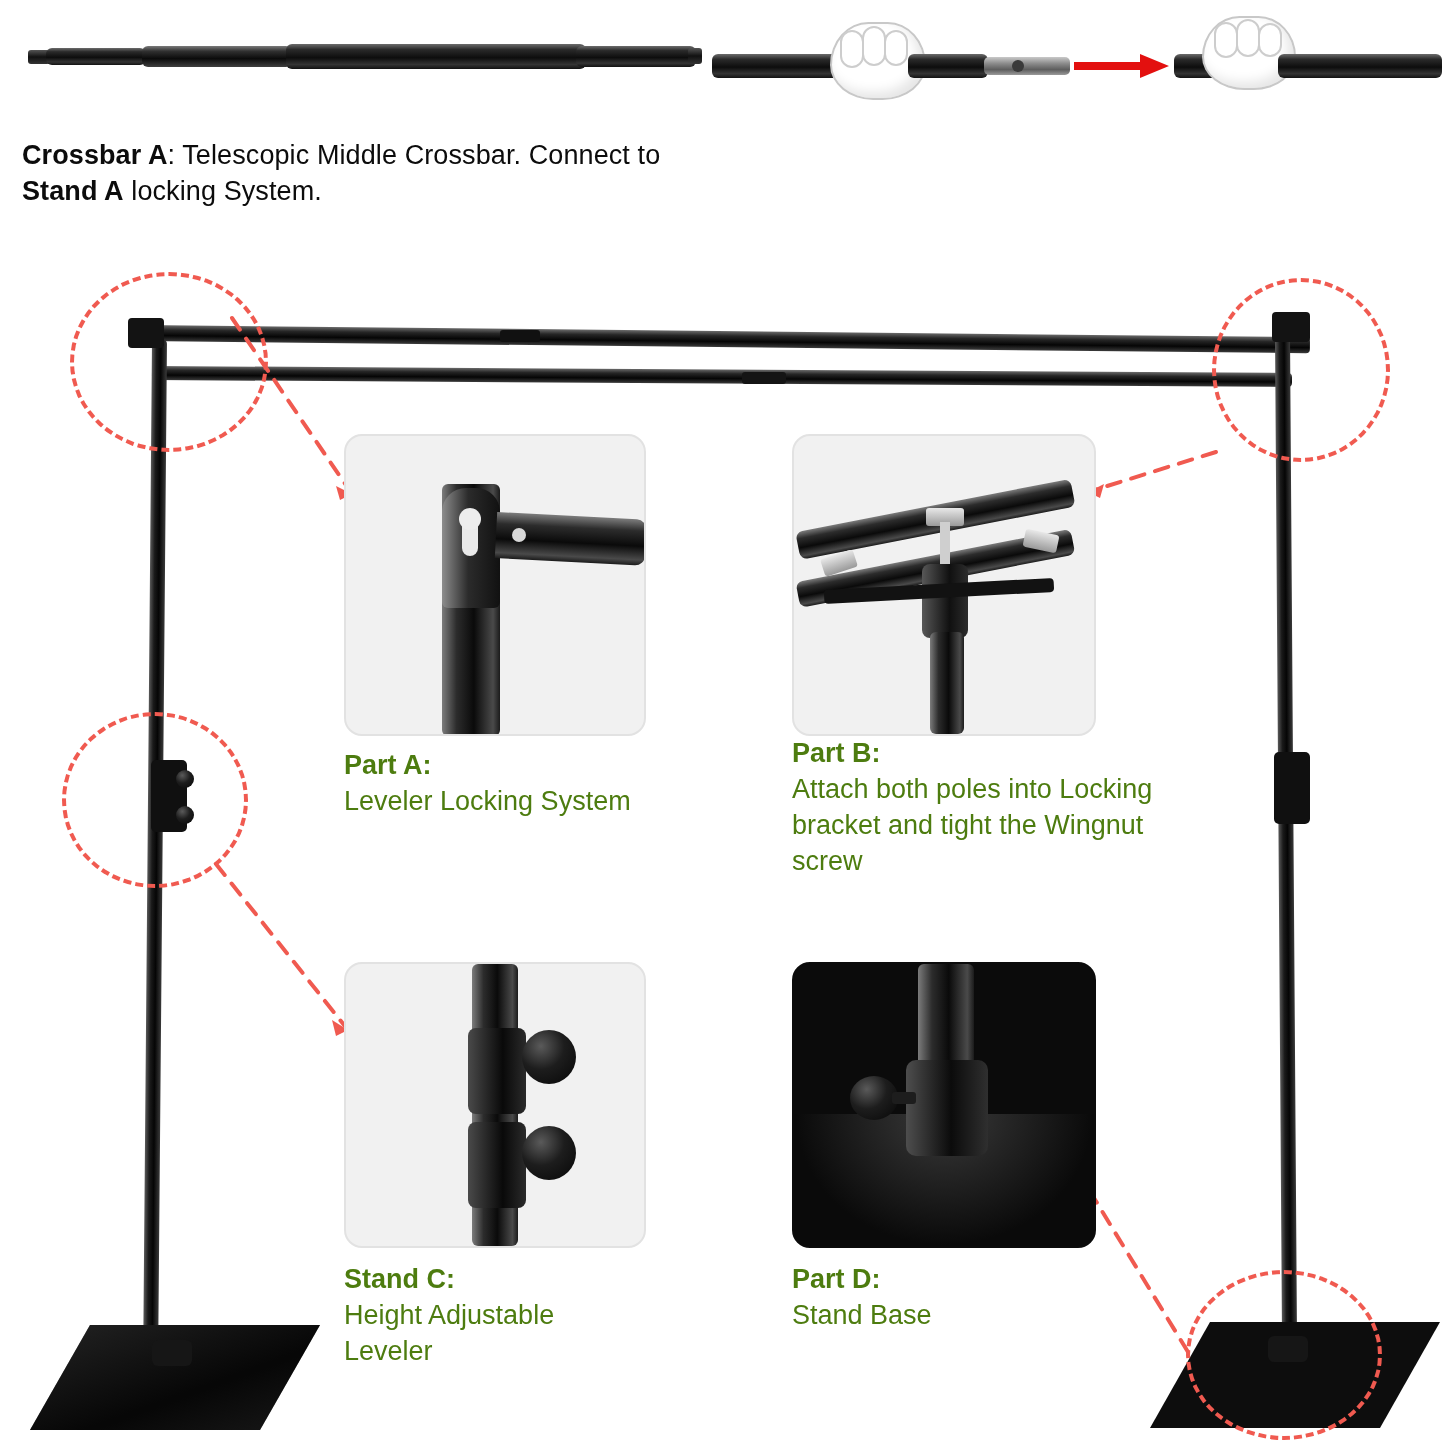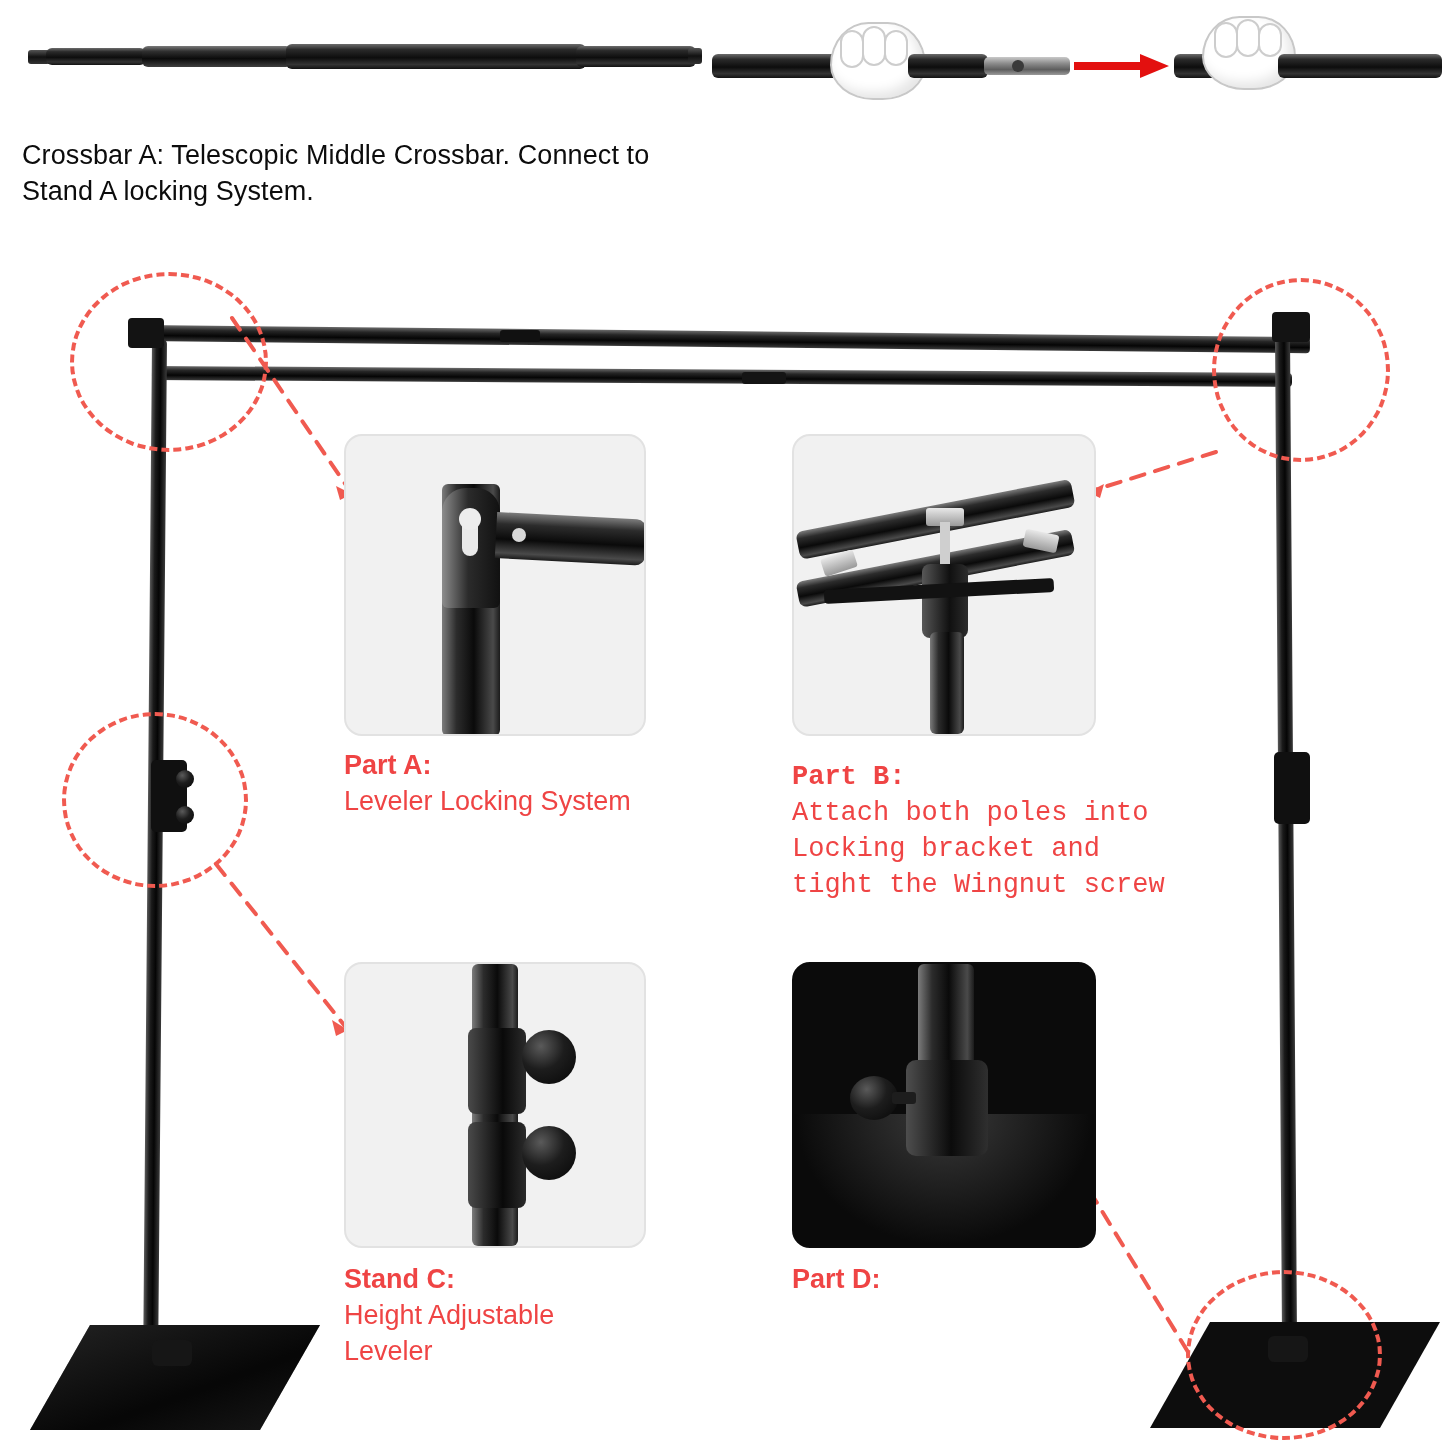--- a/index.html
+++ b/index.html
@@ -24,21 +24,21 @@
   .abs { position: absolute; }
 
   
   .caption {
     position: absolute;
     font-size: 27px;
     line-height: 1.32;
     color: #0c0c0c;
     letter-spacing: 0.1px;
   }
-  .caption b { font-weight: normal; text-align: right; }
+  .caption b { font-weight: bold; text-align: right; }
   #caption-a { left: 22px; top: 138px; width: 690px; }
   #caption-b { left: 712px; top: 138px; width: 730px; }
 
   
   .bar-dark {
     background: linear-gradient(to bottom, #6c6c6c 0%, #2a2a2a 22%, #0d0d0d 55%, #343434 82%, #121212 100%);
     border-radius: 6px;
   }
   .bar-mid {
     background: linear-gradient(to bottom, #c9c9c9 0%, #8d8d8d 35%, #5d5d5d 70%, #9a9a9a 100%);
@@ -89,21 +89,21 @@
     border: 2px solid #e2e2e2;
     border-radius: 18px;
     overflow: hidden;
   }
   .photo-card.dark { background: #0b0b0b; border-color: #0b0b0b; }
 
   .part-label {
     position: absolute;
     font-size: 27px;
     line-height: 1.33;
-    color: #ef4444;
+    color: #4d7c0f;
   }
   .part-label .title { font-weight: bold; }
 
   
   .tube-v {
     background: linear-gradient(to right, #7c7c7c 0%, #2c2c2c 25%, #0a0a0a 55%, #4a4a4a 88%, #1b1b1b 100%);
     border-radius: 6px;
   }
   .tube-h {
     background: linear-gradient(to bottom, #7c7c7c 0%, #2c2c2c 25%, #0a0a0a 58%, #4a4a4a 88%, #1b1b1b 100%);
@@ -244,21 +244,21 @@
     <div class="abs" style="left:128px; top:128px; width:46px; height:74px; background:linear-gradient(to right,#575757,#101010 60%,#2c2c2c); border-radius:8px;"></div>
     <div class="abs" style="left:30px; top:148px; width:230px; height:14px; background:#121212; border-radius:4px; transform:rotate(-3deg);"></div>
 
     <div class="abs wingnut" style="left:28px; top:118px; width:34px; height:18px; transform:rotate(-18deg);"></div>
     <div class="abs wingnut" style="left:132px; top:72px; width:38px; height:18px;"></div>
     <div class="abs" style="left:146px; top:86px; width:10px; height:42px; background:#cfcfcf;"></div>
     <div class="abs wingnut" style="left:230px; top:96px; width:34px; height:18px; transform:rotate(12deg);"></div>
 
     <div class="abs tube-v" style="left:136px; top:196px; width:34px; height:102px;"></div>
   </div>
-  <div class="part-label" style="left:792px; top:760px; width:400px;font-family:Liberation Mono, monospace;">
+  <div class="part-label" style="left:792px; top:736px; width:400px;">
     <div class="title">Part B:</div>
     <div>Attach both poles into Locking bracket and tight the Wingnut screw</div>
   </div>
 
   <div class="photo-card" style="left:344px; top:962px; width:298px; height:282px;">
     <div class="abs tube-v" style="left:126px; top:0px; width:46px; height:282px;"></div>
     <div class="abs" style="left:122px; top:64px; width:58px; height:86px; background:linear-gradient(to right,#4a4a4a,#090909 60%,#2a2a2a); border-radius:8px;"></div>
     <div class="abs" style="left:122px; top:158px; width:58px; height:86px; background:linear-gradient(to right,#4a4a4a,#090909 60%,#2a2a2a); border-radius:8px;"></div>
     <div class="abs knob" style="left:176px; top:66px; width:54px; height:54px;"></div>
     <div class="abs knob" style="left:176px; top:162px; width:54px; height:54px;"></div>
@@ -270,15 +270,16 @@
 
   <div class="photo-card dark" style="left:792px; top:962px; width:300px; height:282px;">
     <div class="abs" style="left:0; top:150px; width:300px; height:132px; background:radial-gradient(ellipse at 50% 0%, #3a3a3a 0%, #0a0a0a 70%);"></div>
     <div class="abs tube-v" style="left:124px; top:0px; width:56px; height:120px;"></div>
     <div class="abs" style="left:112px; top:96px; width:82px; height:96px; background:linear-gradient(to right,#4e4e4e,#0b0b0b 55%,#2f2f2f); border-radius:10px;"></div>
     <div class="abs knob" style="left:56px; top:112px; width:48px; height:44px;"></div>
     <div class="abs" style="left:98px; top:128px; width:24px; height:12px; background:#1d1d1d; border-radius:3px;"></div>
   </div>
   <div class="part-label" style="left:792px; top:1262px; width:300px;">
     <div class="title">Part D:</div>
+    <div>Stand Base</div>
   </div>
 
 </div>
 
 </body></html>

